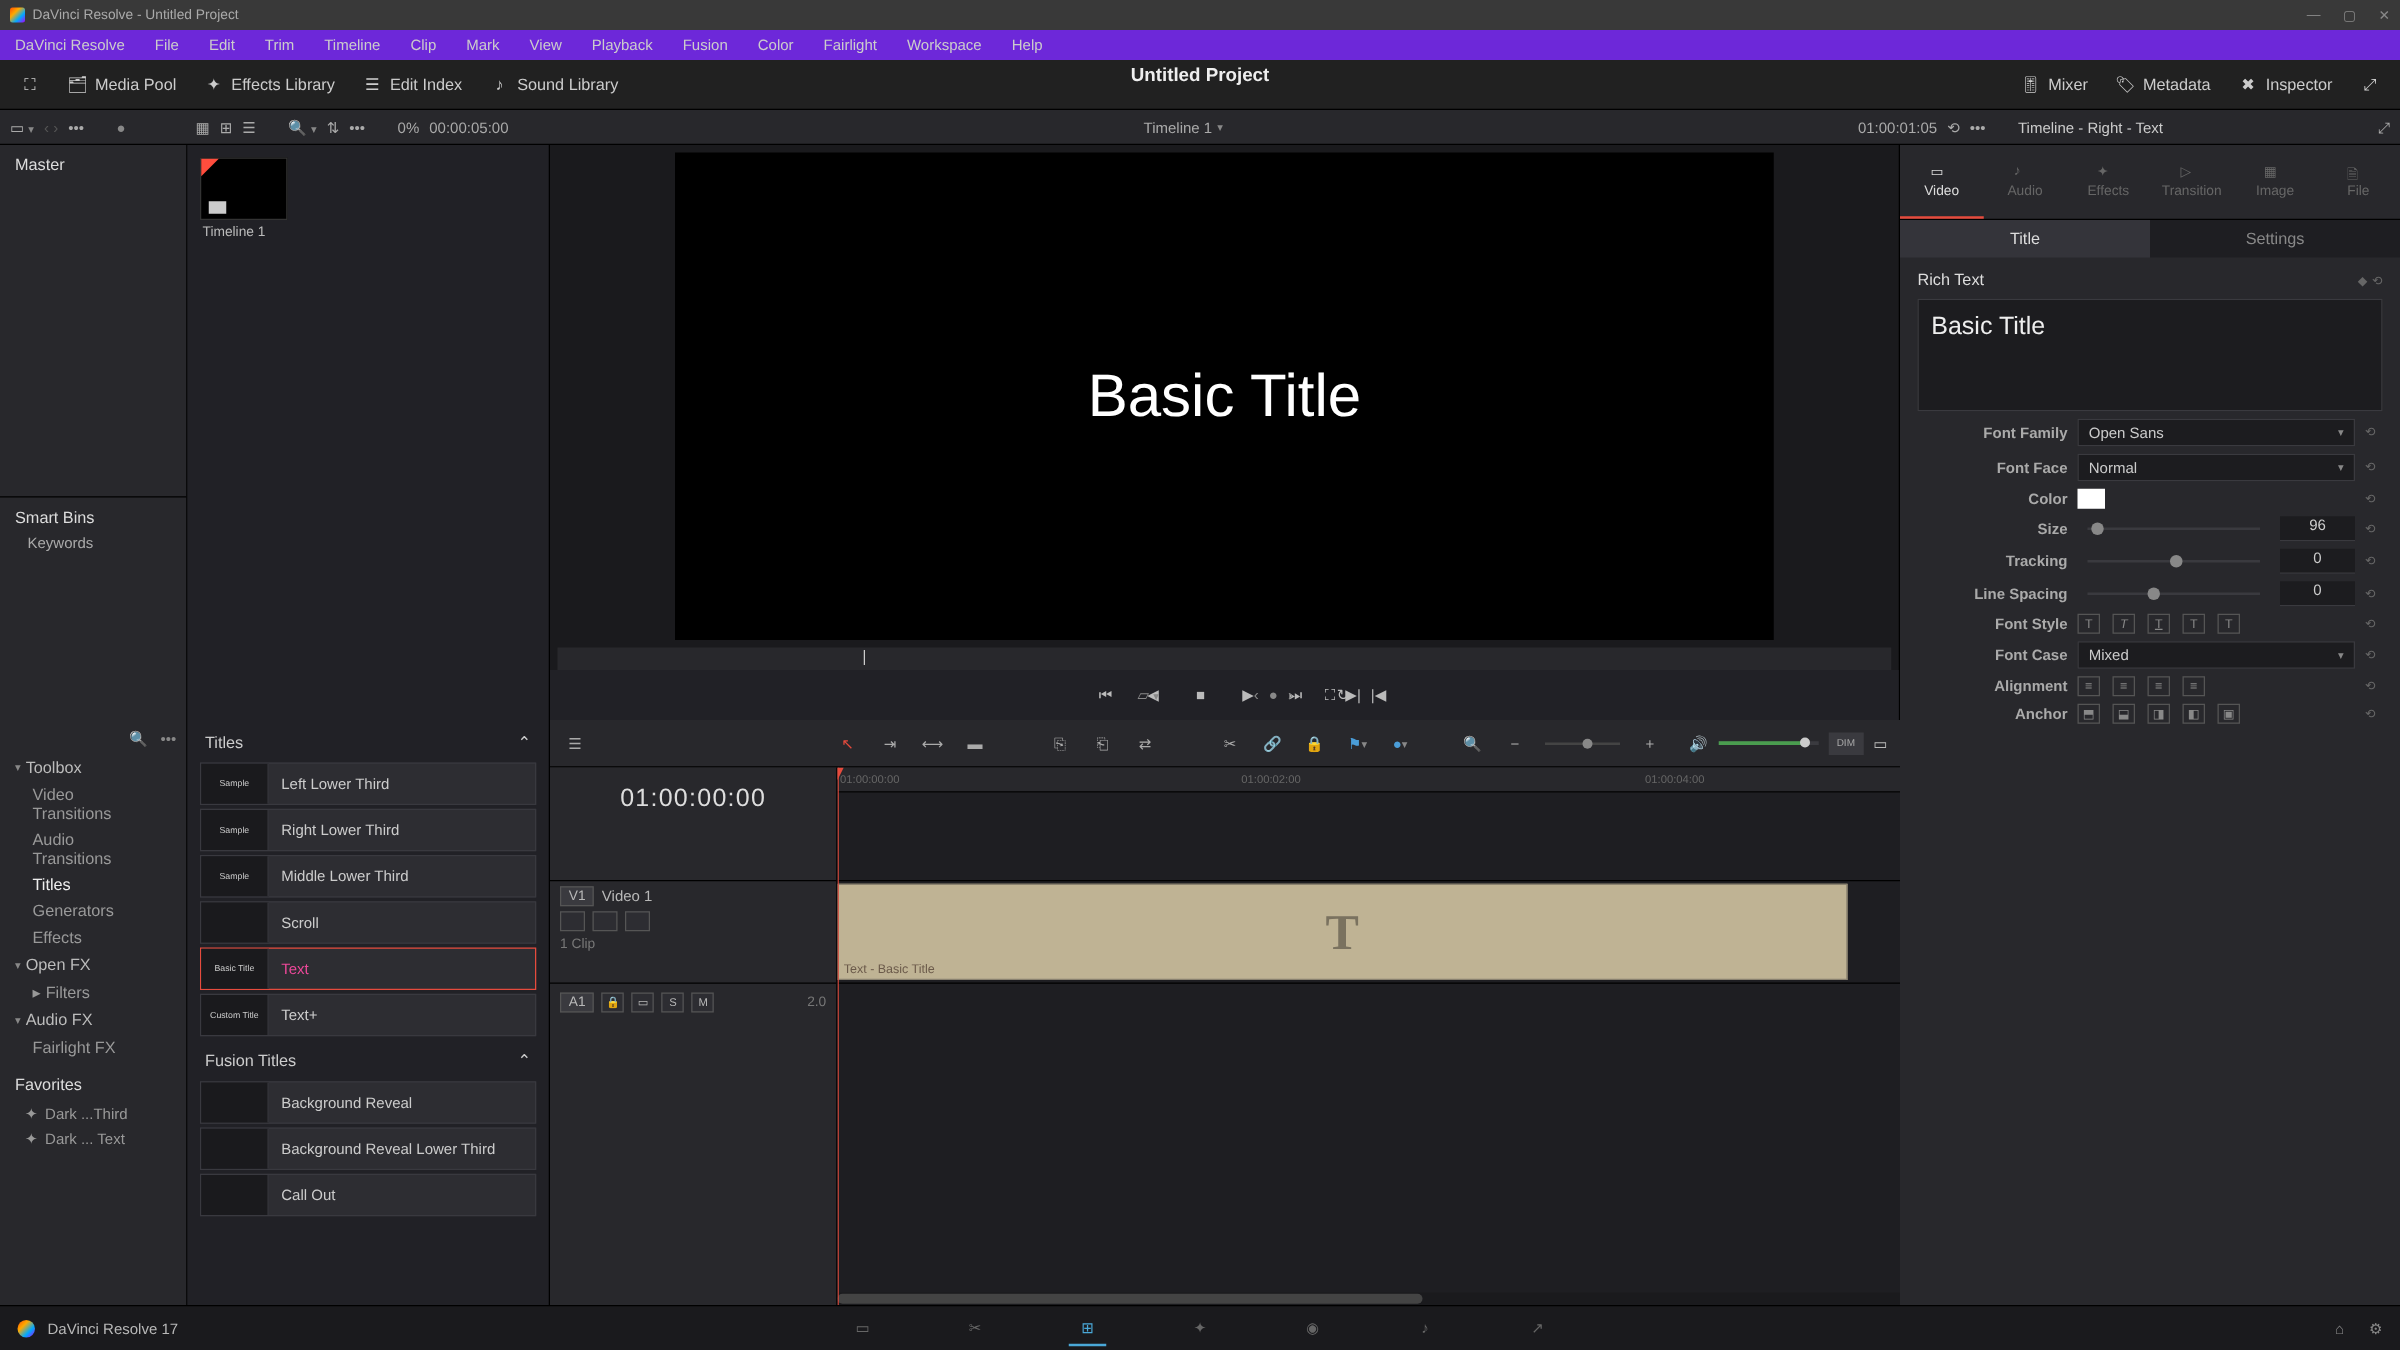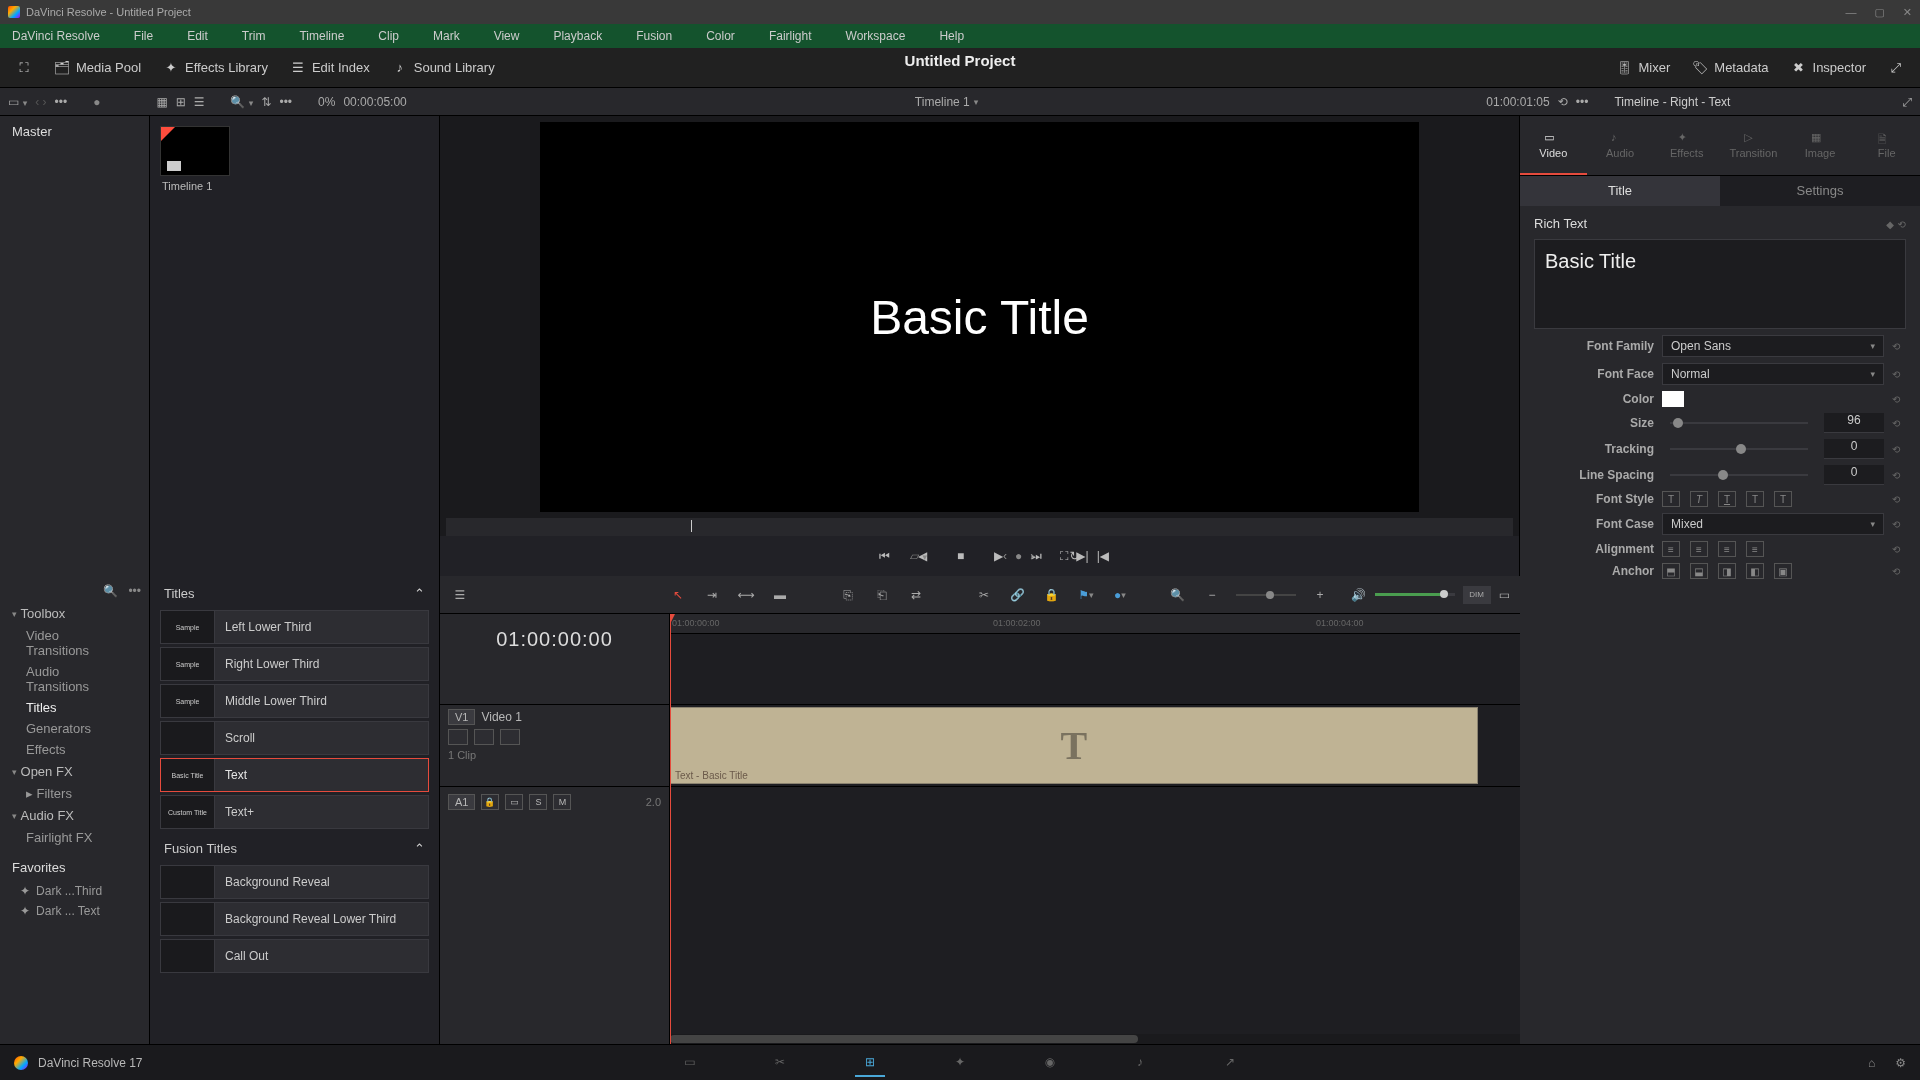--- a/index.html
+++ b/index.html
@@ -1,20 +1,20 @@
 <!DOCTYPE html>
 <html><head>
 <meta charset="utf-8">
 <style>
 * { margin: 0; padding: 0; box-sizing: border-box; font-family: "Segoe UI", Arial, sans-serif; user-select: none; }
 body { background: #1a1a1a; color: #b8b8b8; font-size: 12px; width: 1920px; height: 1080px; overflow: hidden; display: flex; flex-direction: column; }
 .titlebar { height: 24px; background: #393939; display: flex; align-items: center; padding: 0 8px; font-size: 11px; color: #aaa; }
 .titlebar .logo { width: 12px; height: 12px; background: linear-gradient(135deg,#ff4d00,#ffaa00,#00aaff,#aa00ff); border-radius: 2px; margin-right: 6px; }
 .titlebar .wincontrols { margin-left: auto; display: flex; gap: 18px; color: #888; }
-.menubar { height: 24px; background: #14532d; display: flex; align-items: center; padding: 0 6px; gap: 22px; font-size: 12px; color: #ccc; }
+.menubar { height: 24px; background: #6d28d9; display: flex; align-items: center; padding: 0 6px; gap: 12px; font-size: 12px; color: #ccc; }
 .menubar span { padding: 0 6px; cursor: default; }
 .toolbar { height: 40px; background: #212121; border-bottom: 1px solid #000; display: flex; align-items: center; padding: 0 10px; gap: 10px; }
 .tb-btn { display: flex; align-items: center; gap: 6px; padding: 4px 6px; font-size: 13px; color: #ccc; }
 .tb-icon { width: 16px; height: 16px; display: inline-flex; align-items: center; justify-content: center; }
 .spacer { flex: 1; }
 .proj-title { position: absolute; left: 50%; transform: translateX(-50%); font-size: 15px; font-weight: 600; color: #eee; top: 52px; }
 
 .secondary-bar { height: 28px; background: #28282c; border-bottom: 1px solid #000; display: flex; align-items: center; padding: 0 8px; gap: 8px; font-size: 12px; color: #aaa; }
 .viewer-drop { display: flex; align-items: center; gap: 4px; }
 .chev { font-size: 9px; color: #888; }
@@ -73,21 +73,21 @@
 .fx-left .sub.active { color: #eee; font-weight: 500; }
 .fx-left .favhdr { padding: 6px 12px; font-size: 13px; color: #ddd; margin-top: 6px; }
 .fx-left .fav { padding: 3px 20px; font-size: 12px; color: #999; display: flex; align-items: center; gap: 6px; }
 
 .fx-right { background: #212126; border-right: 1px solid #000; grid-row: 2; grid-column: 2; padding: 4px; overflow: hidden; }
 .fx-cat-hdr { padding: 6px 10px; font-size: 13px; color: #ccc; display: flex; justify-content: space-between; }
 .fx-item { display: flex; align-items: center; margin: 3px 6px; background: #2d2d32; border: 1px solid #39393f; height: 34px; }
 .fx-item.sel { border: 1px solid #e64b3d; }
 .fx-thumb { width: 54px; height: 100%; background: #1a1a1d; border-right: 1px solid #39393f; display: flex; align-items: center; justify-content: center; font-size: 7px; color: #ccc; }
 .fx-label { padding: 0 10px; font-size: 12px; color: #ccc; }
-.fx-item.sel .fx-label { color: #e5e5e5; font-weight: 500; }
+.fx-item.sel .fx-label { color: #ec4899; font-weight: 500; }
 .fx-search-row { display: flex; justify-content: flex-end; padding: 4px 8px; gap: 10px; color: #888; }
 
 .timeline { background: #212126; grid-row: 2; grid-column: 3; display: flex; flex-direction: column; }
 .tl-toolbar { height: 38px; background: #28282c; border-bottom: 1px solid #000; display: flex; align-items: center; padding: 0 10px; gap: 14px; }
 .tl-tool { width: 20px; height: 20px; display: flex; align-items: center; justify-content: center; color: #aaa; }
 .tl-tool.active { color: #e64b3d; }
 .tl-vol { margin-left: auto; display: flex; align-items: center; gap: 8px; }
 .vol-slider { width: 80px; height: 3px; background: #3a3a3f; position: relative; }
 .vol-slider .fill { position: absolute; left: 0; top: 0; height: 100%; width: 90%; background: #4a9d4f; }
 .vol-slider .knob { position: absolute; right: 8%; top: -3px; width: 8px; height: 8px; background: #ccc; border-radius: 4px; }
@@ -224,20 +224,24 @@
   <span>•••</span>
   <span style="width:10px"></span>
   <span style="width:280px;color:#ccc">Timeline - Right - Text</span>
   <span>⤢</span>
 </div>
 
 <div class="main">
 
   <div class="mediapool-left">
     <div class="hdr">Master</div>
+    <div class="smartbins">
+      <div>Smart Bins</div>
+      <div class="item">Keywords</div>
+    </div>
   </div>
 
   <div class="mediapool-right">
     <div class="clip-thumb">
       <div class="tri"></div>
         <div class="ic"></div>
     </div>
     <div class="clip-label">Timeline 1</div>
   </div>
 

